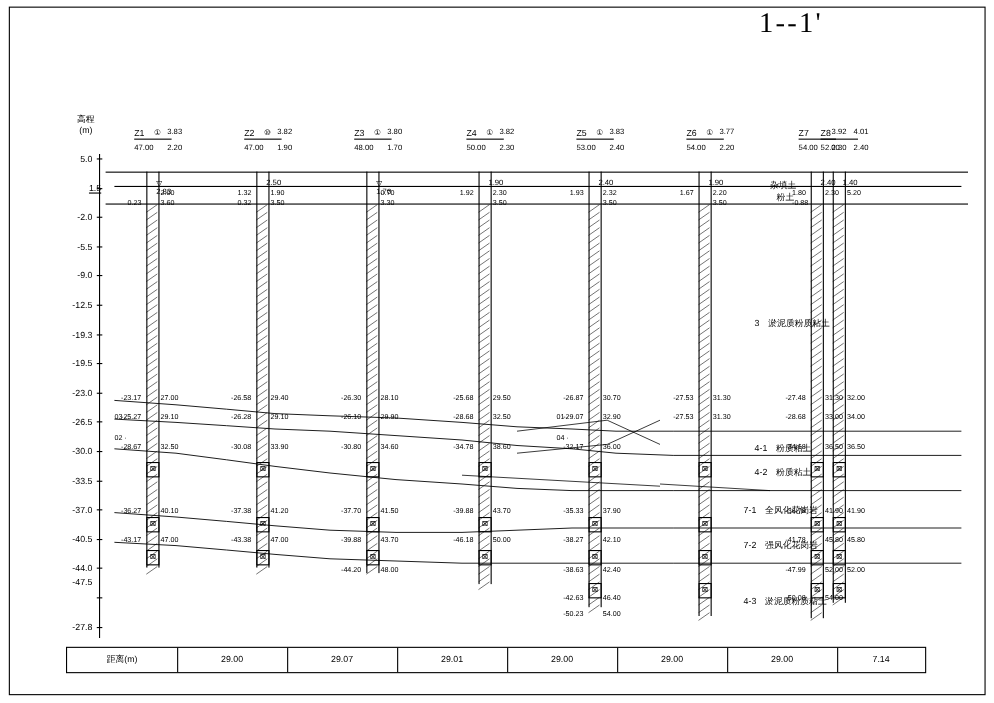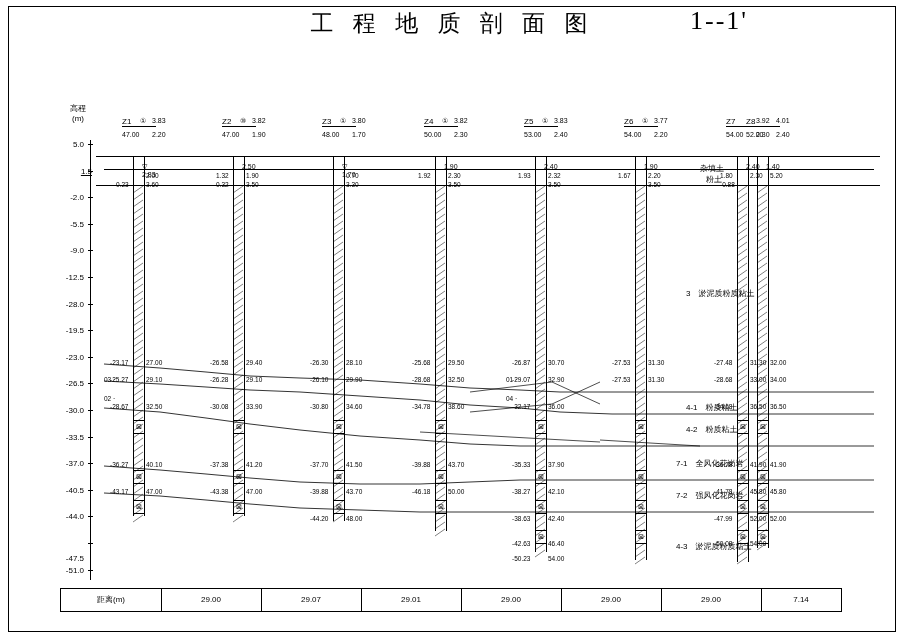--- a/index.html
+++ b/index.html
@@ -28,21 +28,20 @@
   .fcell.last{border-right:none;}
   svg{position:absolute;left:0;top:0;overflow:visible;}
 </style>
 </head>
 <body>
 
 <div id="sheet">
 
   <div class="frame"></div>
 
-  <div class="title">工 程 地 质 剖 面 图</div>
   <div class="title-num">1--1'</div>
 
 
   <div class="axis-label">
     <div>高程</div>
     <div>(m)</div>
   </div>
   <div class="vaxis"></div>
 
   <div id="yticks">
@@ -51,41 +50,41 @@
       <div class="ytick" style="left: 66px; top: 166.6px; text-decoration: underline;">1.5</div>
       <div class="ytickline" style="left: 88px; top: 170.6px;"></div>
       <div class="ytick" style="left: 58px; top: 193.2px;">-2.0</div>
       <div class="ytickline" style="left: 88px; top: 197.2px;"></div>
       <div class="ytick" style="left: 58px; top: 219.8px;">-5.5</div>
       <div class="ytickline" style="left: 88px; top: 223.8px;"></div>
       <div class="ytick" style="left: 58px; top: 246.4px;">-9.0</div>
       <div class="ytickline" style="left: 88px; top: 250.4px;"></div>
       <div class="ytick" style="left: 58px; top: 273px;">-12.5</div>
       <div class="ytickline" style="left: 88px; top: 277px;"></div>
-      <div class="ytick" style="left: 58px; top: 299.6px;">-28.0</div>
+      <div class="ytick" style="left: 58px; top: 299.6px;">-19.3</div>
       <div class="ytickline" style="left: 88px; top: 303.6px;"></div>
       <div class="ytick" style="left: 58px; top: 326.2px;">-19.5</div>
       <div class="ytickline" style="left: 88px; top: 330.2px;"></div>
       <div class="ytick" style="left: 58px; top: 352.8px;">-23.0</div>
       <div class="ytickline" style="left: 88px; top: 356.8px;"></div>
       <div class="ytick" style="left: 58px; top: 379.4px;">-26.5</div>
       <div class="ytickline" style="left: 88px; top: 383.4px;"></div>
       <div class="ytick" style="left: 58px; top: 406px;">-30.0</div>
       <div class="ytickline" style="left: 88px; top: 410px;"></div>
       <div class="ytick" style="left: 58px; top: 432.6px;">-33.5</div>
       <div class="ytickline" style="left: 88px; top: 436.6px;"></div>
       <div class="ytick" style="left: 58px; top: 459.2px;">-37.0</div>
       <div class="ytickline" style="left: 88px; top: 463.2px;"></div>
       <div class="ytick" style="left: 58px; top: 485.8px;">-40.5</div>
       <div class="ytickline" style="left: 88px; top: 489.8px;"></div>
       <div class="ytick" style="left: 58px; top: 512.4px;">-44.0</div>
       <div class="ytickline" style="left: 88px; top: 516.4px;"></div>
-      <div class="ytick" style="left: 58px; top: 554px;">-47.5</div>
+      <div class="ytick" style="left: 58px; top: 525px;">-47.5</div>
       <div class="ytickline" style="left: 88px; top: 543px;"></div>
-      <div class="ytick" style="left: 58px; top: 565.6px;">-51.0</div>
+      <div class="ytick" style="left: 58px; top: 565.6px;">-27.8</div>
       <div class="ytickline" style="left: 88px; top: 569.6px;"></div>
     </div>
 
   <div class="hrule" style="left:96px;top:156px;width:784px;"></div>
   <div class="hrule" style="left:96px;top:185px;width:784px;"></div>
   <div class="hrule" style="left:104px;top:169px;width:770px;"></div>
 
   <svg width="904" height="639">
     <polyline points="104,364 160,368 206,372 250,376 300,378 360,380 420,384 470,388 520,390 560,392 612,392 700,392 760,392 874,392" fill="none" stroke="#000" stroke-width="0.8"></polyline>
     <polyline points="104,381 160,384 206,387 250,390 300,392 360,396 420,400 470,405 520,408 560,412 612,414 700,414 760,414 874,414" fill="none" stroke="#000" stroke-width="0.8"></polyline>

